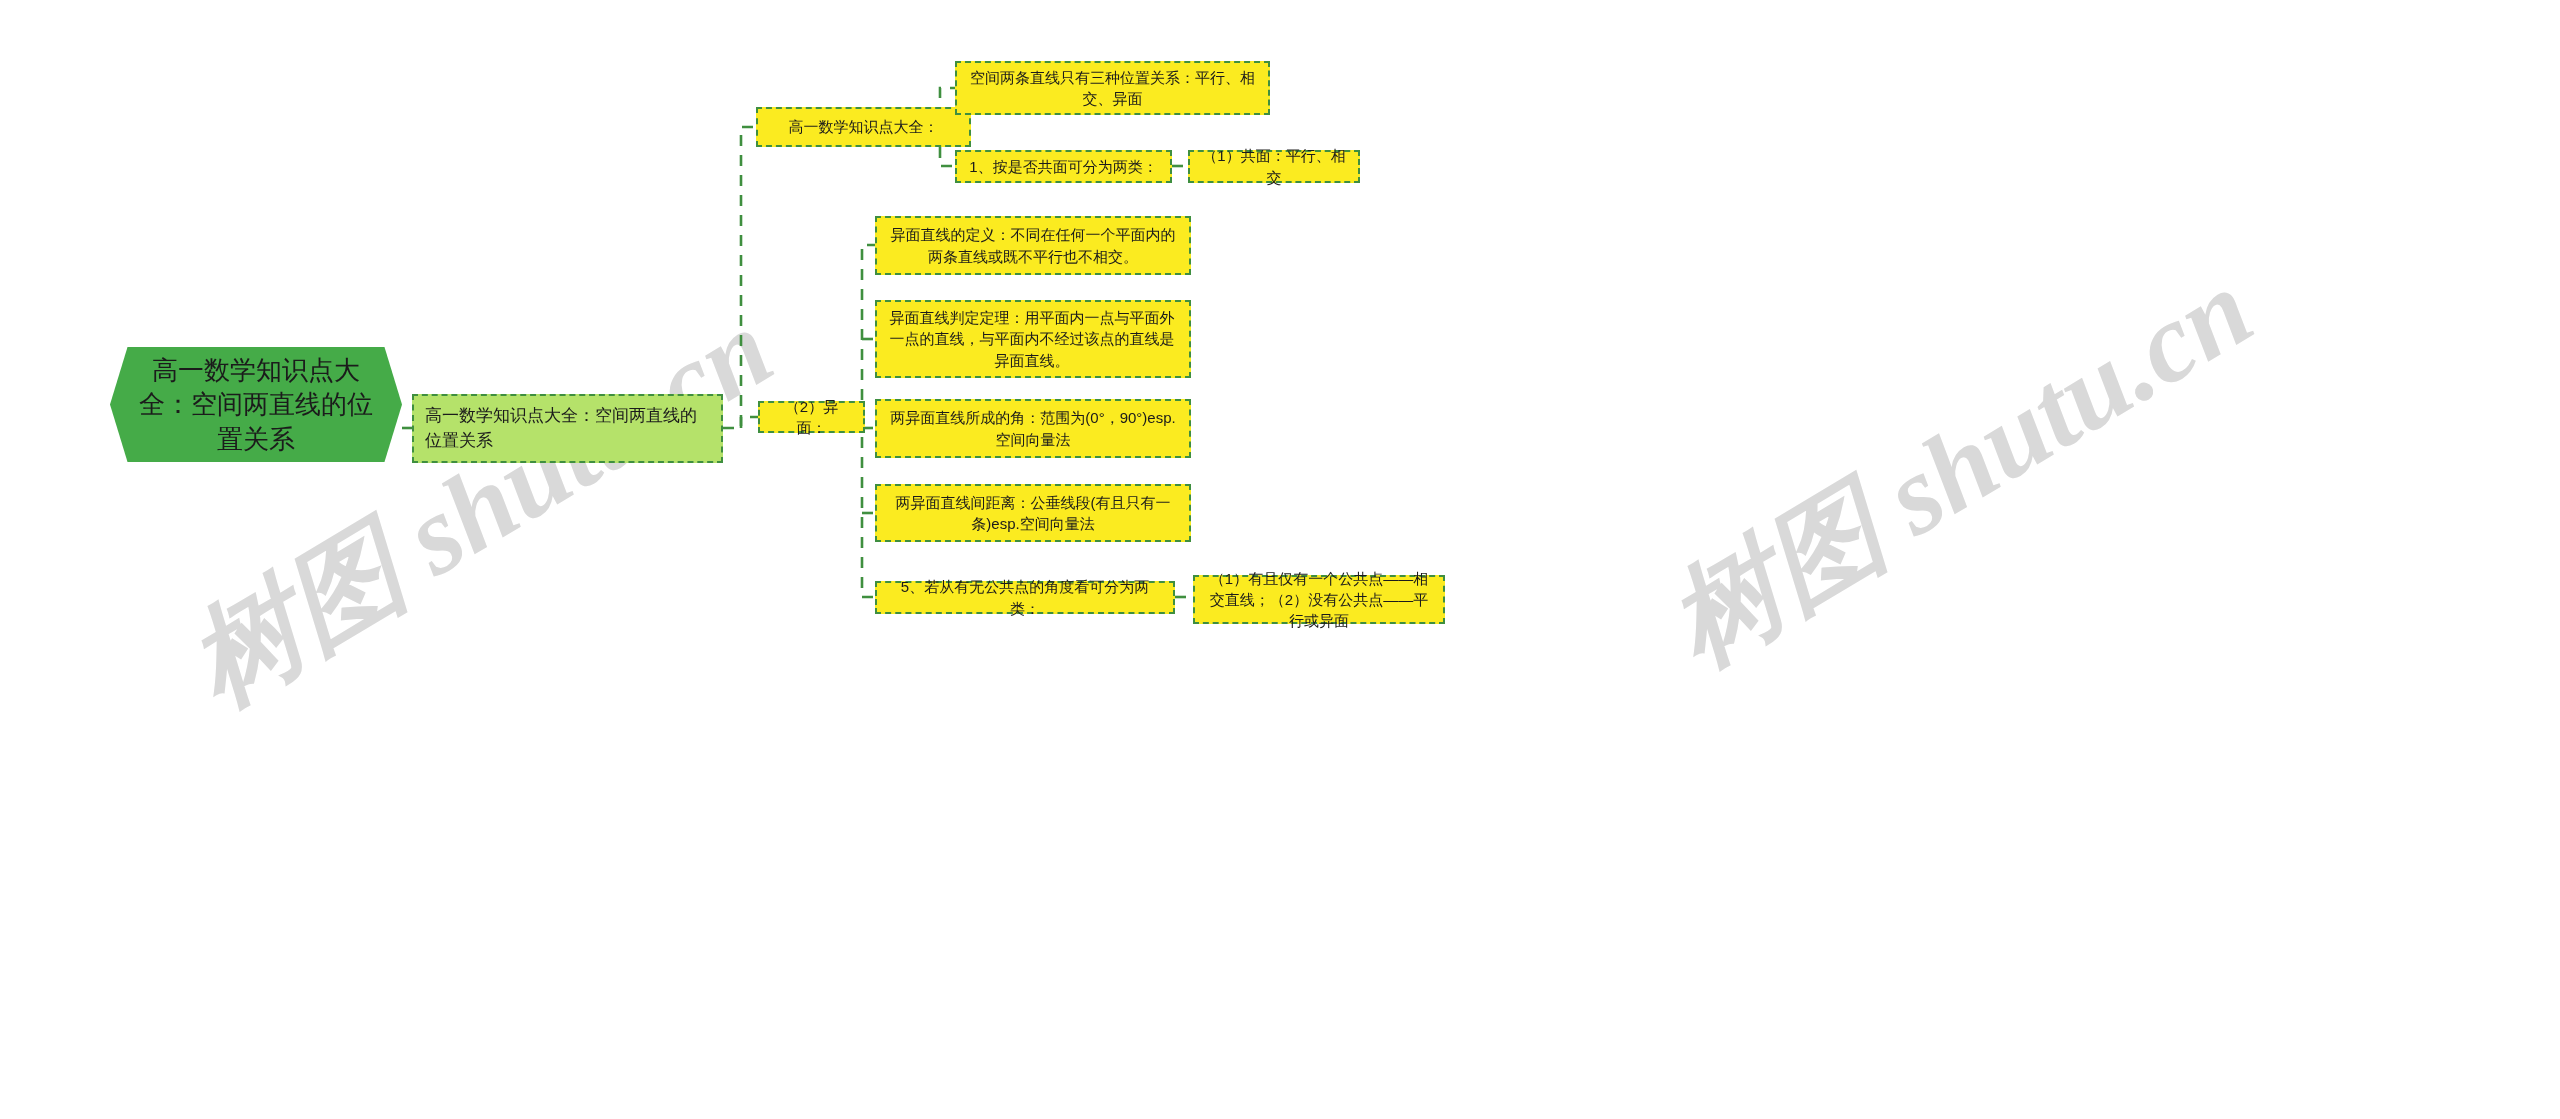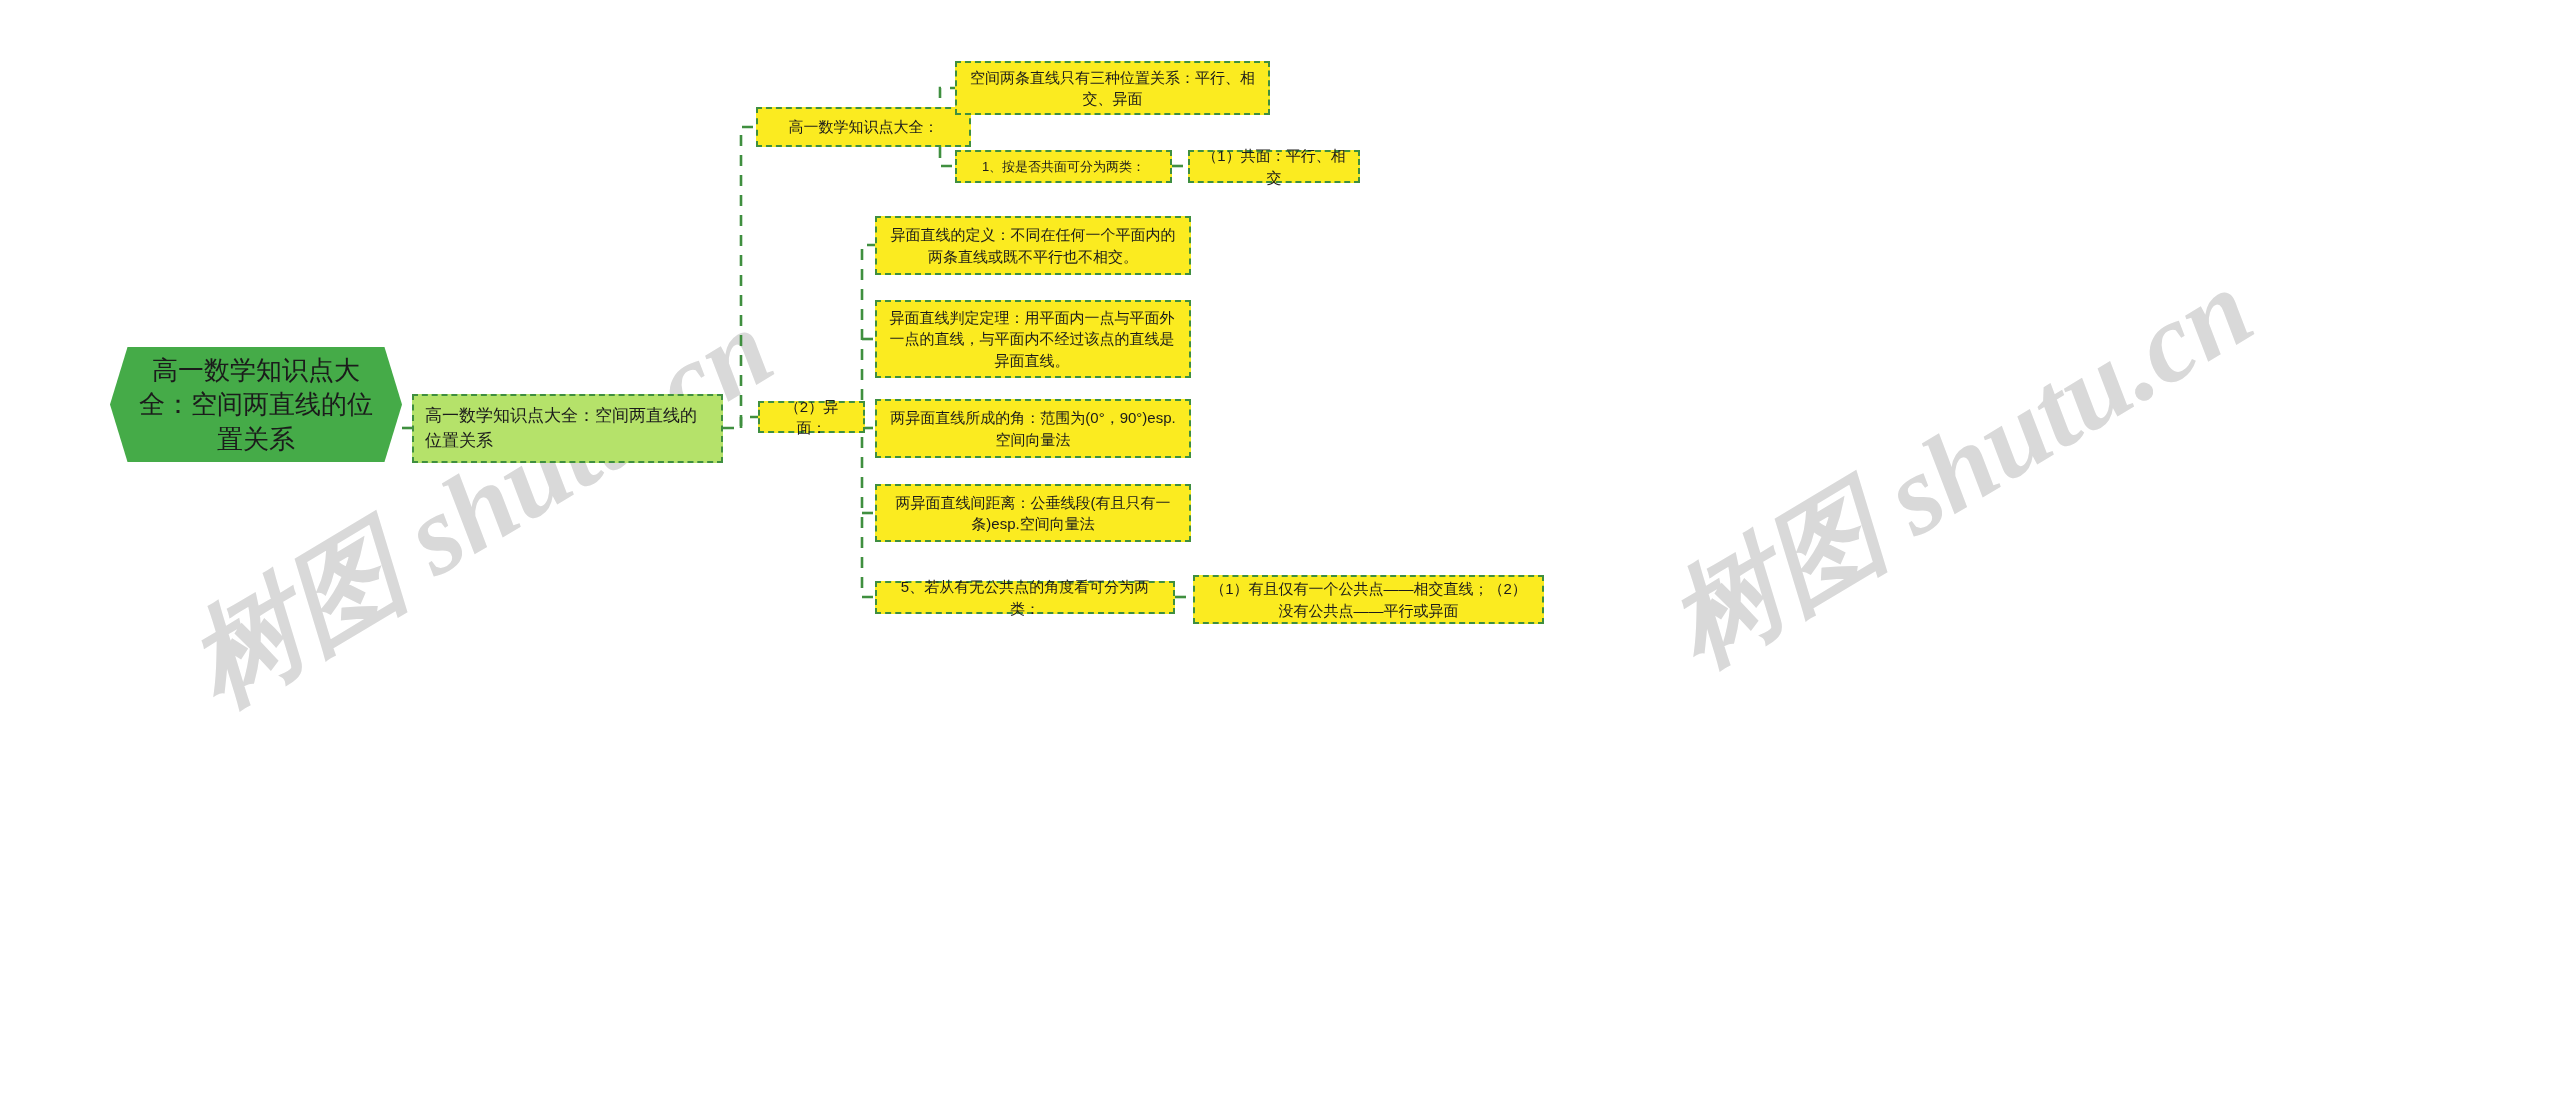--- a/index.html
+++ b/index.html
@@ -114,31 +114,31 @@
     border: 2.4px dashed #3f8f3f;
     color: #1b1b1b;
     line-height: 1.42;
     padding: 5px 10px;
     text-align: center;
   }
   .ynode.center { text-align: center; justify-content: center; }
 
   #node-pos        { left: 756px;  top: 107px; width: 215px; height: 40px; font-size: 15px; }
   #node-three      { left: 955px;  top: 61px;  width: 315px; height: 54px; font-size: 15px; }
-  #node-coplanar-q { left: 955px;  top: 150px; width: 217px; height: 33px; font-size: 13px; align-items: flex-end; }
+  #node-coplanar-q { left: 955px;  top: 150px; width: 217px; height: 33px; font-size: 15px; }
   #node-coplanar-a { left: 1188px; top: 150px; width: 172px; height: 33px; font-size: 15px; }
 
   #node-skew       { left: 758px;  top: 401px; width: 107px; height: 32px; font-size: 15px; }
 
   #node-def        { left: 875px;  top: 216px; width: 316px; height: 59px; font-size: 15px; }
   #node-theorem    { left: 875px;  top: 300px; width: 316px; height: 78px; font-size: 15px; padding-left: 8px; }
   #node-angle      { left: 875px;  top: 399px; width: 316px; height: 59px; font-size: 15px; }
   #node-distance   { left: 875px;  top: 484px; width: 316px; height: 58px; font-size: 15px; }
   #node-points-q   { left: 875px;  top: 581px; width: 300px; height: 33px; font-size: 15px; }
-  #node-points-a   { left: 1193px; top: 575px; width: 351px; height: 49px; font-size: 15px; }
+  #node-points-a   { left: 1193px; top: 575px; width: 252px; height: 49px; font-size: 15px; }
 </style>
 </head>
 <body>
 
 <div id="canvas">
 
   <div class="watermark" id="wm-left"><span class="cjk">树图</span><span> shutu.cn</span></div>
   <div class="watermark" id="wm-right"><span class="cjk">树图</span><span> shutu.cn</span></div>
 
   <svg id="connectors" viewBox="0 0 2560 1119" preserveAspectRatio="none">

